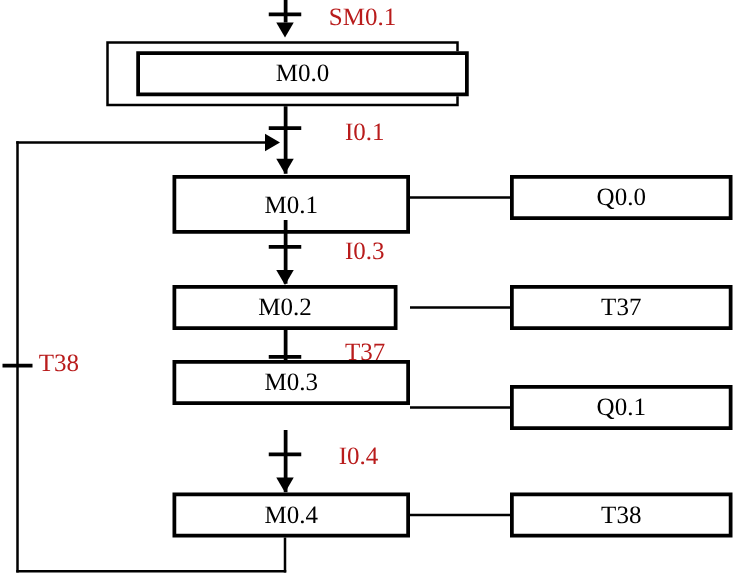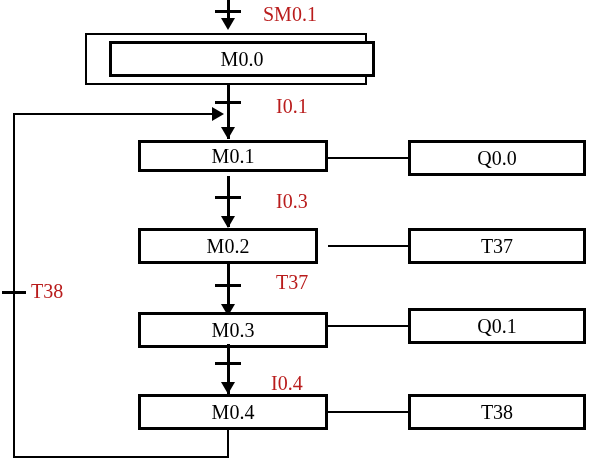--- a/index.html
+++ b/index.html
@@ -89,46 +89,46 @@
   <div class="label" style="left:263px; top:4px;">SM0.1</div>
 
   <div class="outer-box" style="left:85px; top:33px; width:282px; height:52px;"></div>
   <div class="box" style="left:93px; top:41px; width:266px; height:36px;margin-left:16px;">M0.0</div>
 
   <div class="vline" style="left:227px; top:85px; height:54px;"></div>
   <div class="tick" style="left:215px; top:101px;"></div>
   <div class="arrow-down" style="left:221px; top:127px;"></div>
   <div class="label" style="left:276px; top:96px;">I0.1</div>
 
-  <div class="box" style="left:138px; top:140px; width:190px; height:32px;">M0.1</div>
+  <div class="box" style="left:138px; top:140px; width:190px; height:47px;">M0.1</div>
   <div class="thinline-h" style="left:328px; top:157px; width:82px;"></div>
   <div class="box" style="left:408px; top:140px; width:178px; height:36px;">Q0.0</div>
 
   <div class="vline" style="left:227px; top:176px; height:51px;"></div>
   <div class="tick" style="left:215px; top:196px;"></div>
   <div class="arrow-down" style="left:221px; top:216px;"></div>
   <div class="label" style="left:276px; top:191px;">I0.3</div>
 
   <div class="box" style="left:138px; top:228px; width:180px; height:36px;">M0.2</div>
   <div class="thinline-h" style="left:328px; top:245px; width:82px;"></div>
   <div class="box" style="left:408px; top:228px; width:178px; height:36px;">T37</div>
 
   <div class="vline" style="left:227px; top:264px; height:51px;"></div>
   <div class="tick" style="left:215px; top:284px;"></div>
   <div class="arrow-down" style="left:221px; top:304px;"></div>
   <div class="label" style="left:276px; top:272px;">T37</div>
 
-  <div class="box" style="left:138px; top:312px; width:190px; height:36px;">M0.3</div>
+  <div class="box" style="left:138px; top:288px; width:190px; height:36px;">M0.3</div>
   <div class="thinline-h" style="left:328px; top:325px; width:82px;"></div>
   <div class="box" style="left:408px; top:308px; width:178px; height:36px;">Q0.1</div>
 
   <div class="vline" style="left:227px; top:344px; height:50px;"></div>
   <div class="tick" style="left:215px; top:362px;"></div>
   <div class="arrow-down" style="left:221px; top:382px;"></div>
-  <div class="label" style="left:271px; top:373px;text-align:center;">I0.4</div>
+  <div class="label" style="left:271px; top:355px;text-align:center;">I0.4</div>
 
   <div class="box" style="left:138px; top:394px; width:190px; height:36px;">M0.4</div>
   <div class="thinline-h" style="left:328px; top:411px; width:82px;"></div>
   <div class="box" style="left:408px; top:394px; width:178px; height:36px;">T38</div>
 
   <div class="thinline-v" style="left:227px; top:430px; height:28px;"></div>
   <div class="thinline-h" style="left:13px; top:456px; width:216px;"></div>
   <div class="thinline-v" style="left:13px; top:113px; height:345px;"></div>
   <div class="thinline-h" style="left:13px; top:113px; width:205px;"></div>
   <div class="arrow-right" style="left:212px; top:107px;"></div>

